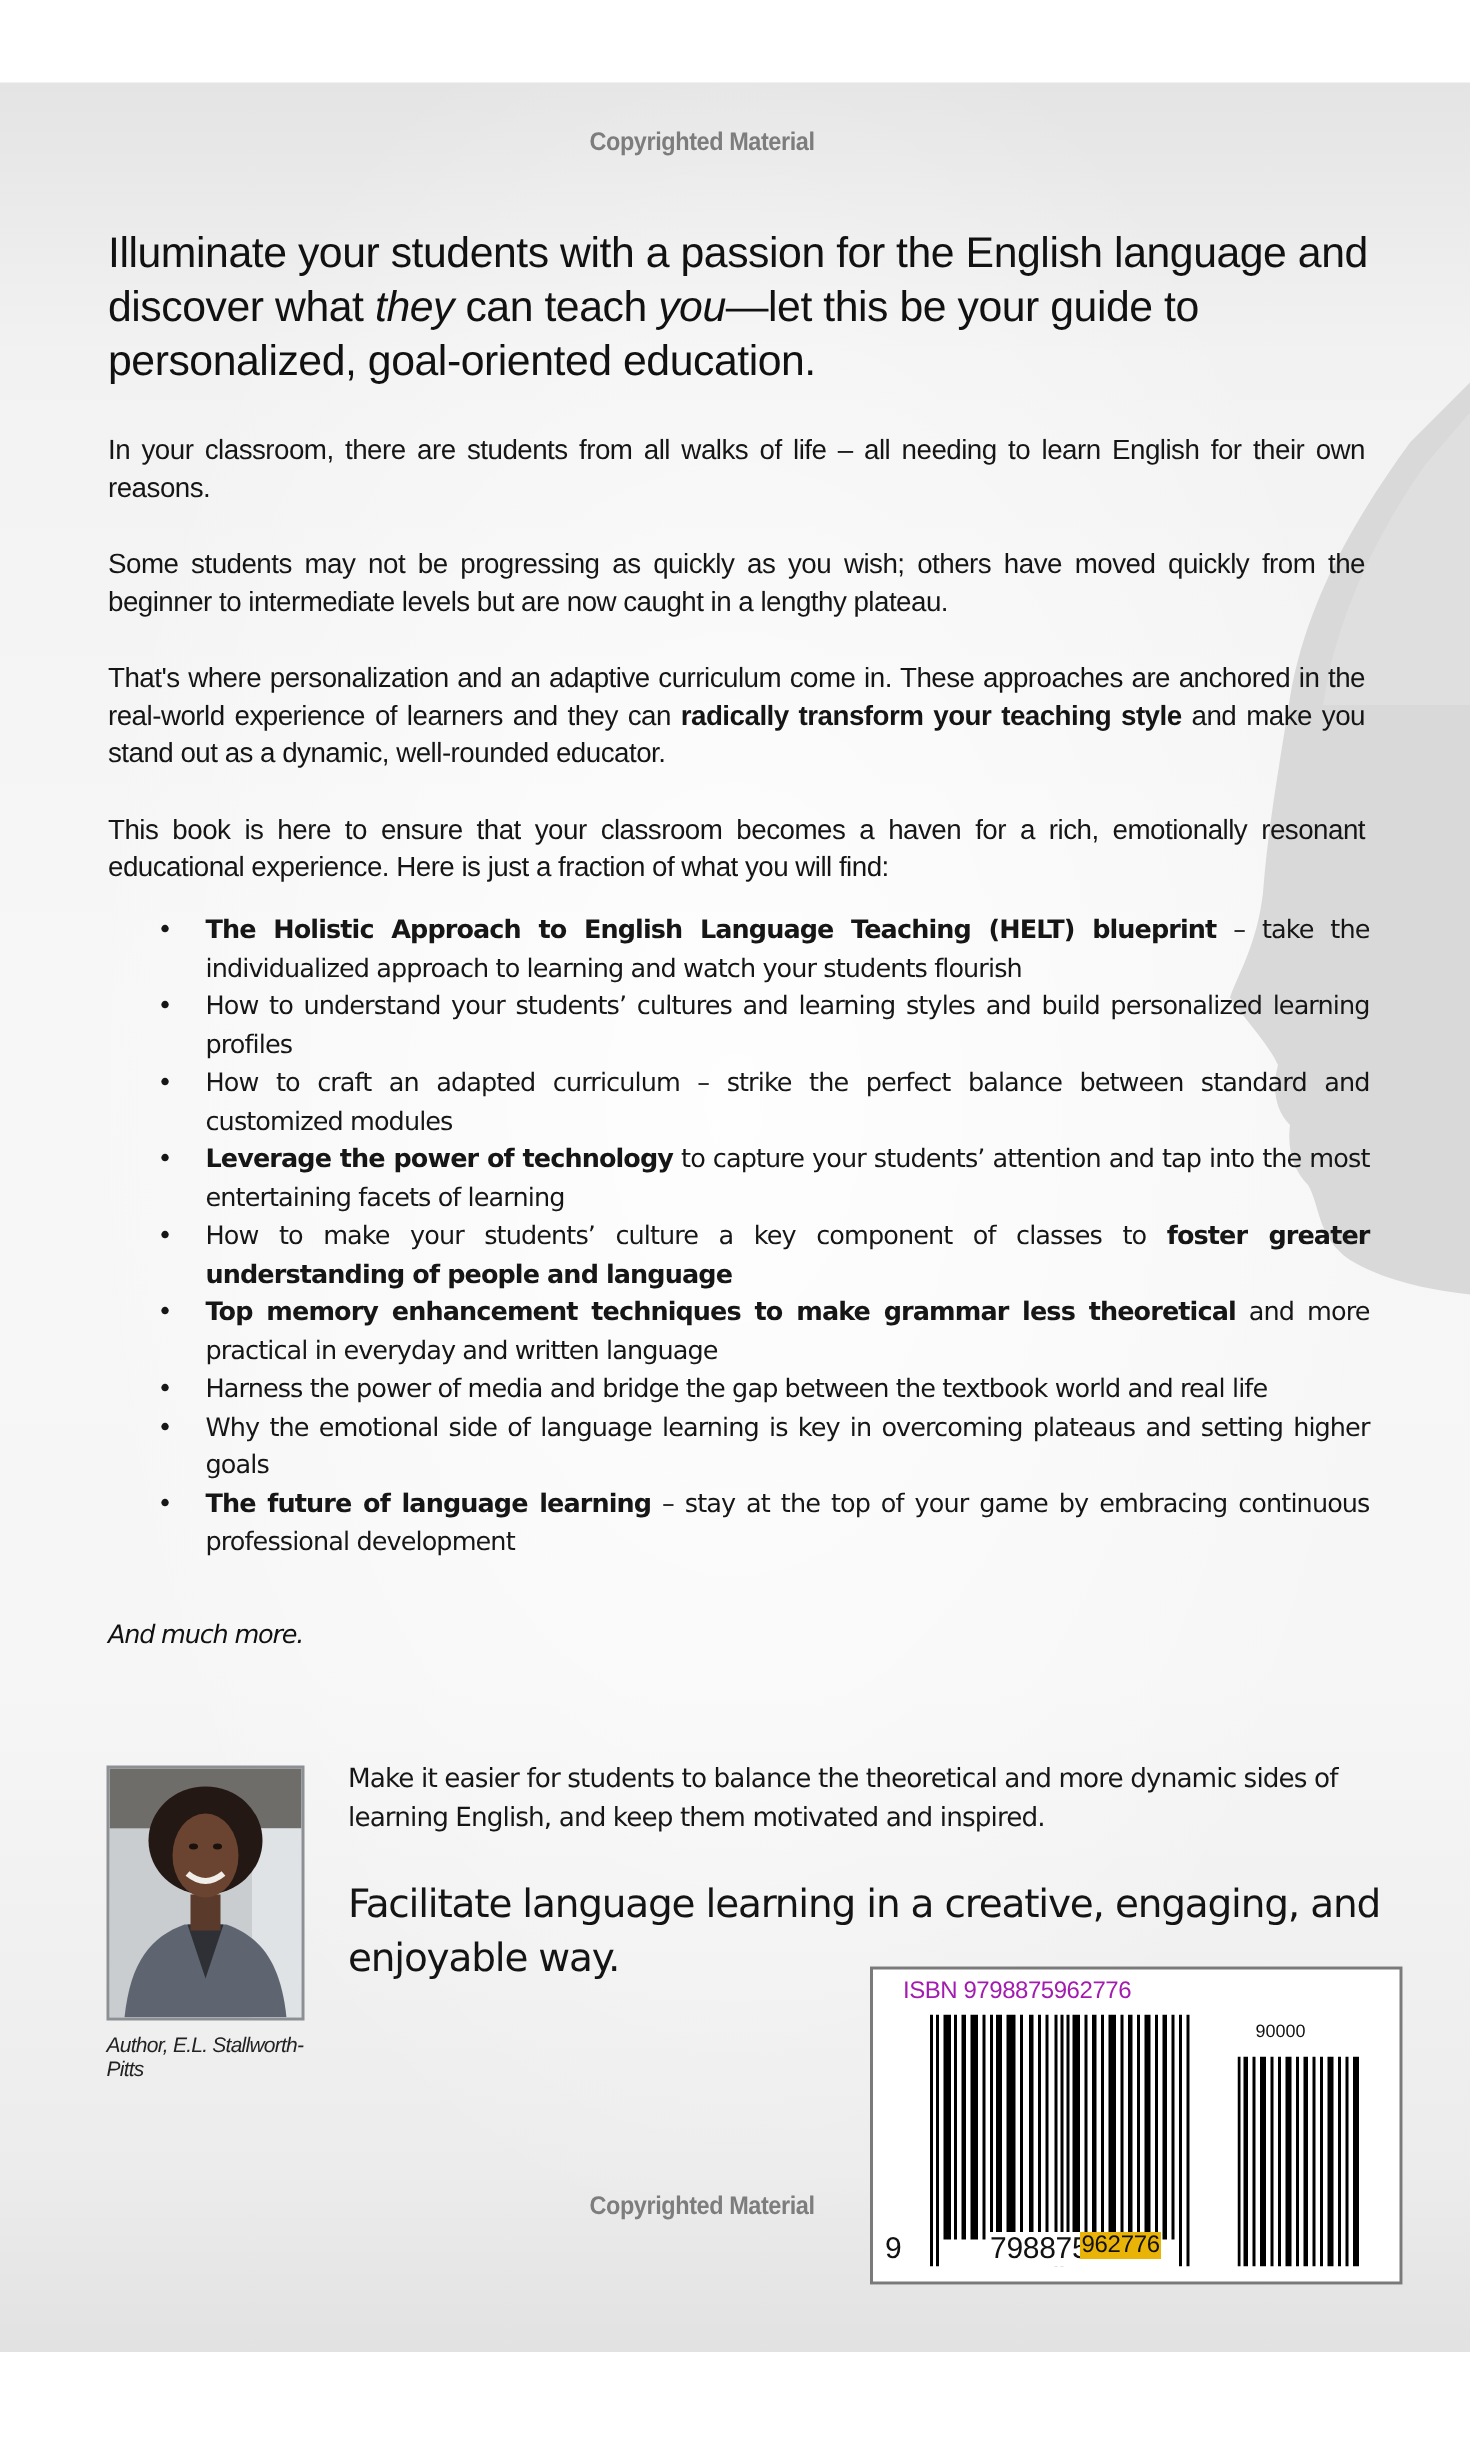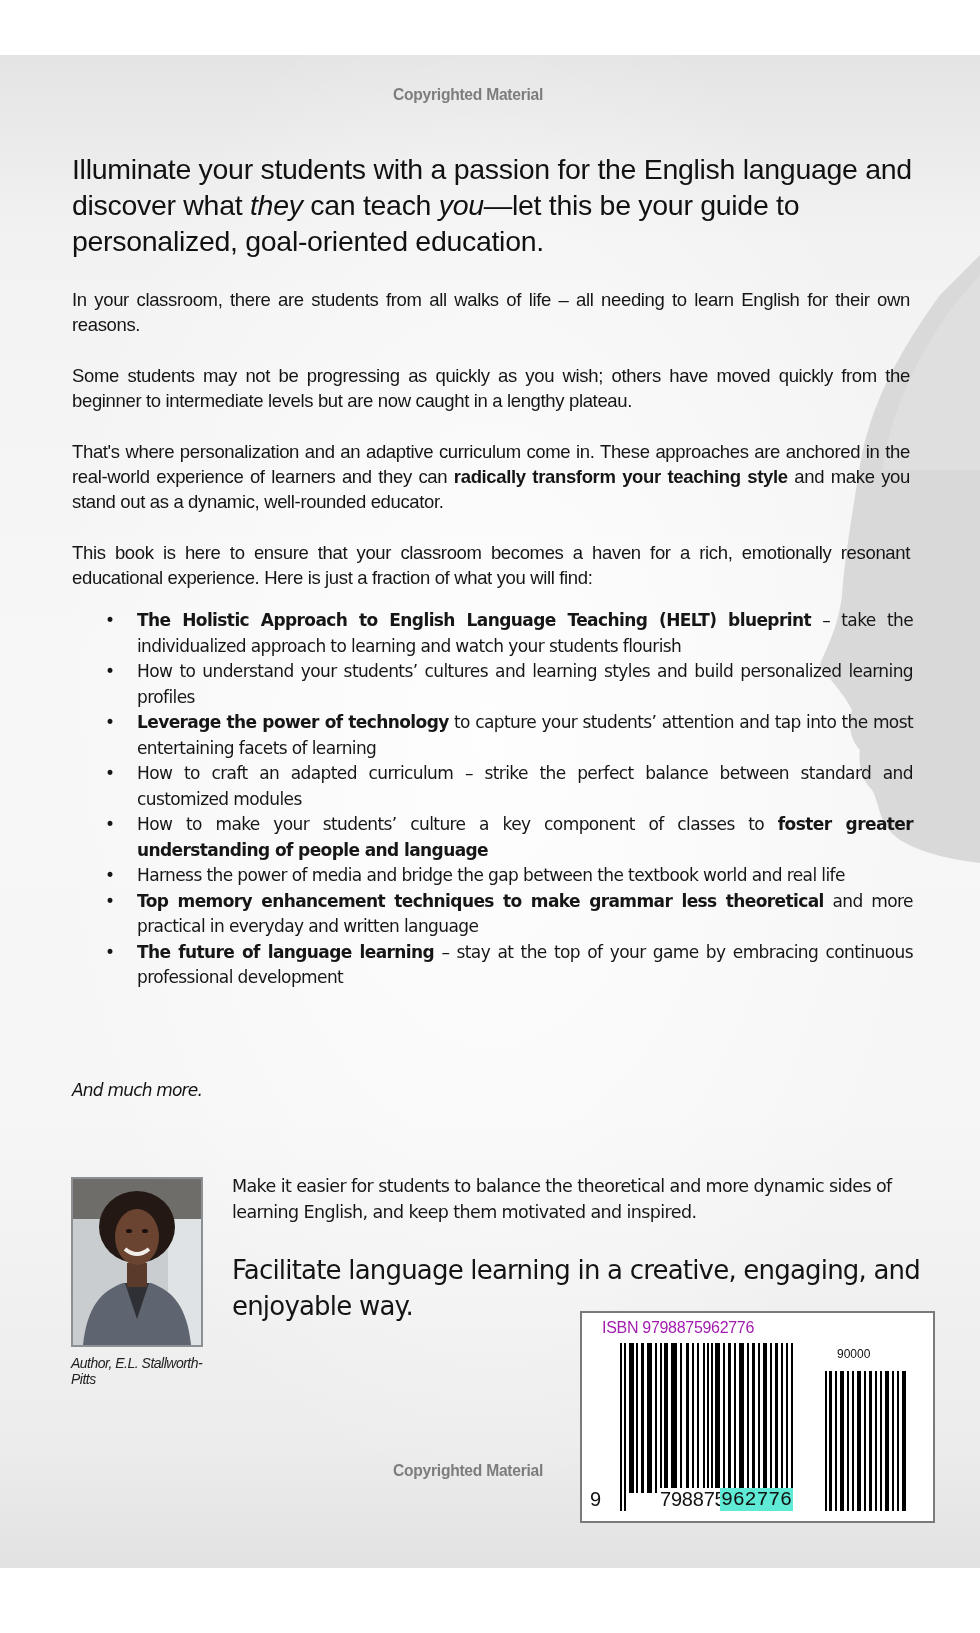--- a/index.html
+++ b/index.html
@@ -86,21 +86,21 @@
     font-family: "Liberation Sans", sans-serif;
   }
   .addon-label {
     position: absolute; left: 255px; top: 34px; font-size: 12px; color: #111;
     font-family: "Liberation Sans", sans-serif;
   }
   .bars-main { position: absolute; left: 38px; top: 30px; }
   .bars-addon { position: absolute; left: 243px; top: 58px; }
   .digit-lead { position: absolute; left: 8px; top: 175px; font-size: 20px; color: #111; font-family: "Liberation Sans", sans-serif; background:#fff; }
   .digits-a { position: absolute; left: 48px; top: 175px; font-size: 20px; color: #111; font-family: "Liberation Sans", sans-serif; background:#fff; padding: 0 1px; letter-spacing: -0.2px; margin-left: 29px; }
-  .digits-b { position: absolute; left: 138px; top: 175px; font-size: 20px; color: #111; font-family: Liberation Mono, monospace; background:#5eead4; padding: 0 1px; letter-spacing: -0.2px; }
+  .digits-b { position: absolute; left: 138px; top: 175px; font-size: 16px; color: #111; font-family: Liberation Sans, sans-serif; background:#eab308; padding: 0 1px; letter-spacing: -0.2px; }
 </style>
 </head>
 <body>
 
 <div class="cover">
 
   <svg class="silhouette" viewBox="0 0 190 700" width="190" height="700">
     <path d="M190,0 L150,40 C110,95 80,150 70,210 C62,260 55,300 52,340 C48,375 35,395 30,410 C40,425 55,440 62,455 C58,470 60,485 70,495 C68,510 72,525 82,535 C90,548 88,570 110,585 C135,600 165,605 190,608 Z" fill="#d9d9da"></path>
     <path d="M190,20 L160,55 C125,105 100,160 92,215 L190,215 Z" fill="#e2e2e3" opacity="0.6"></path>
   </svg>
@@ -110,25 +110,26 @@
   <div class="headline"><span>Illuminate your students with a passion for the English language and discover what </span><i>they</i><span> can teach </span><i>you</i><span>—let this be your guide to personalized, goal-oriented education.</span></div>
 
   <p class="para" style="top:232px; margin:0;">In your classroom, there are students from all walks of life – all needing to learn English for their own reasons.</p>
   <p class="para" style="top:308px; margin:0;">Some students may not be progressing as quickly as you wish; others have moved quickly from the beginner to intermediate levels but are now caught in a lengthy plateau.</p>
   <p class="para" style="top:384px; margin:0;"><span>That's where personalization and an adaptive curriculum come in. These approaches are anchored in the real-world experience of learners and they can </span><b>radically transform your teaching style</b><span> and make you stand out as a dynamic, well-rounded educator.</span></p>
   <p class="para" style="top:485px; margin:0;">This book is here to ensure that your classroom becomes a haven for a rich, emotionally resonant educational experience. Here is just a fraction of what you will find:</p>
 
   <ul class="bullets">
     <li><b>The Holistic Approach to English Language Teaching (HELT) blueprint</b><span> – take the individualized approach to learning and watch your students flourish</span></li>
     <li><span>How to understand your students’ cultures and learning styles and build personalized learning profiles</span></li>
+    <li><span>How to craft an adapted curriculum – strike the perfect balance between standard and customized modules</span></li>
     <li><b>Leverage the power of technology</b><span> to capture your students’ attention and tap into the most entertaining facets of learning</span></li>
-    <li><span>How to craft an adapted curriculum – strike the perfect balance between standard and customized modules</span></li>
     <li><span>How to make your students’ culture a key component of classes to </span><b>foster greater understanding of people and language</b></li>
+    <li><b>Top memory enhancement techniques to make grammar less theoretical</b><span> and more practical in everyday and written language</span></li>
     <li><span>Harness the power of media and bridge the gap between the textbook world and real life</span></li>
-    <li><b>Top memory enhancement techniques to make grammar less theoretical</b><span> and more practical in everyday and written language</span></li>
+    <li><span>Why the emotional side of language learning is key in overcoming plateaus and setting higher goals</span></li>
     <li><b>The future of language learning</b><span> – stay at the top of your game by embracing continuous professional development</span></li>
   </ul>
 
   <div class="more">And much more.</div>
 
   <div class="photo">
     <svg width="128" height="166" viewBox="0 0 128 166">
       <rect x="0" y="0" width="128" height="40" fill="#6f6d69"></rect>
       <rect x="0" y="40" width="128" height="126" fill="#c9cdd0"></rect>
       <rect x="95" y="40" width="33" height="126" fill="#dfe3e5"></rect>

